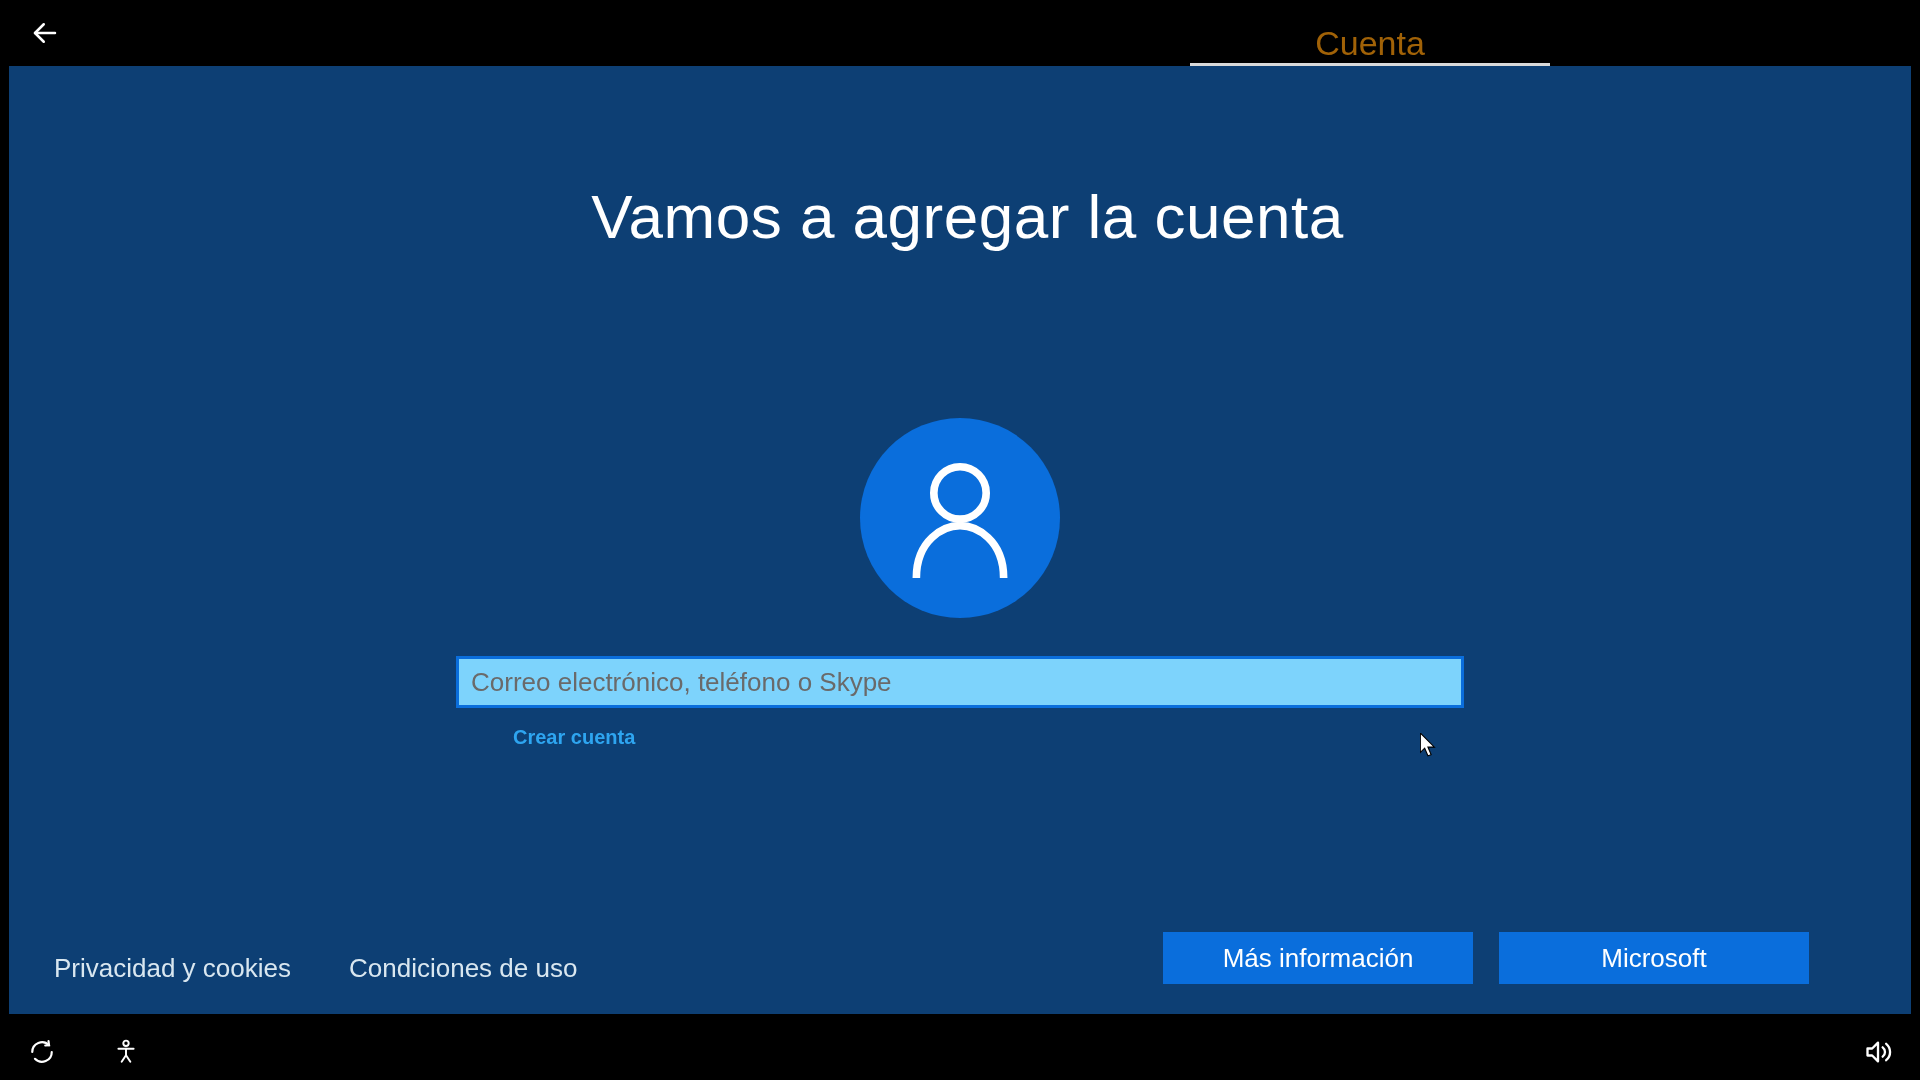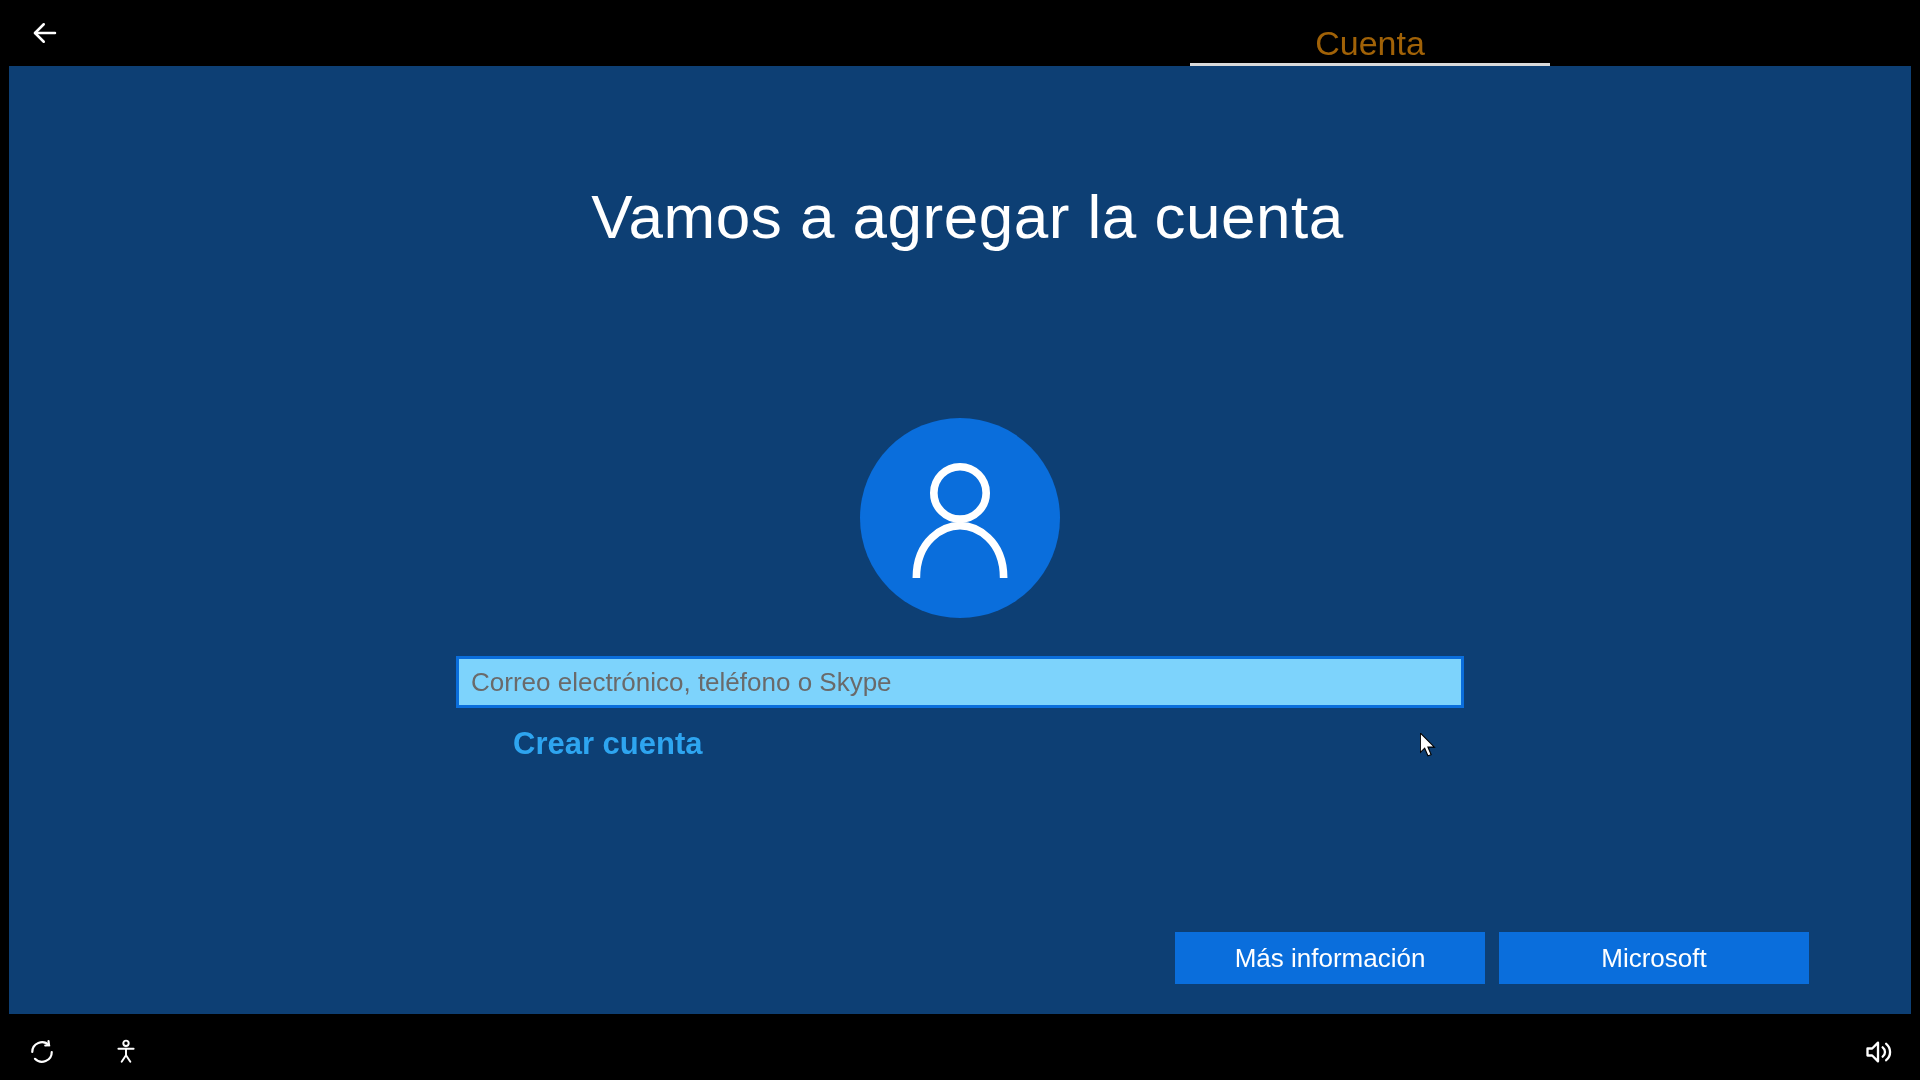--- a/index.html
+++ b/index.html
@@ -126,42 +126,42 @@
       color: #6a6a6a;
     }
     .create-link {
       position: absolute;
       left: 50%;
       top: 660px;
       transform: translateX(-447px);
       color: #2ea8ff;
       color: #2f99e6;
       color: #2ea5f0;
-      font-size: 31px;
+      font-size: 20px;
       font-weight: 600;
       cursor: pointer;
     }
     .footer-links {
       position: absolute;
       left: 45px;
       bottom: 30px;
       display: flex;
       gap: 58px;
       color: #d9e7f0;
       font-size: 26px;
     }
     .footer-links span {
       cursor: pointer;
     }
     .btn-row {
       position: absolute;
       right: 102px;
       bottom: 30px;
       display: flex;
-      gap: 14px;
+      gap: 26px;
     }
     .btn {
       width: 310px;
       height: 52px;
       background: #0a6edc;
       color: #fff;
       font-size: 26px;
       display: flex;
       align-items: center;
       justify-content: center;
@@ -225,20 +225,24 @@
           <circle cx="50" cy="32" r="24"></circle>
           <path d="M10 110 C10 75 35 62 50 62 C65 62 90 75 90 110"></path>
         </svg>
       </div>
     </div>
 
     <input type="text" class="email-input" placeholder="Correo electrónico, teléfono o Skype" value="" style="">
 
     <div class="create-link">Crear cuenta</div>
 
+    <div class="footer-links">
+      <span>Privacidad y cookies</span>
+      <span>Condiciones de uso</span>
+    </div>
 
     <div class="btn-row">
       <button class="btn">Más información</button>
       <button class="btn">Microsoft</button>
     </div>
   </div>
 
   <div class="bottombar">
     <div class="bbar-left">
       <div class="bbar-icon">

